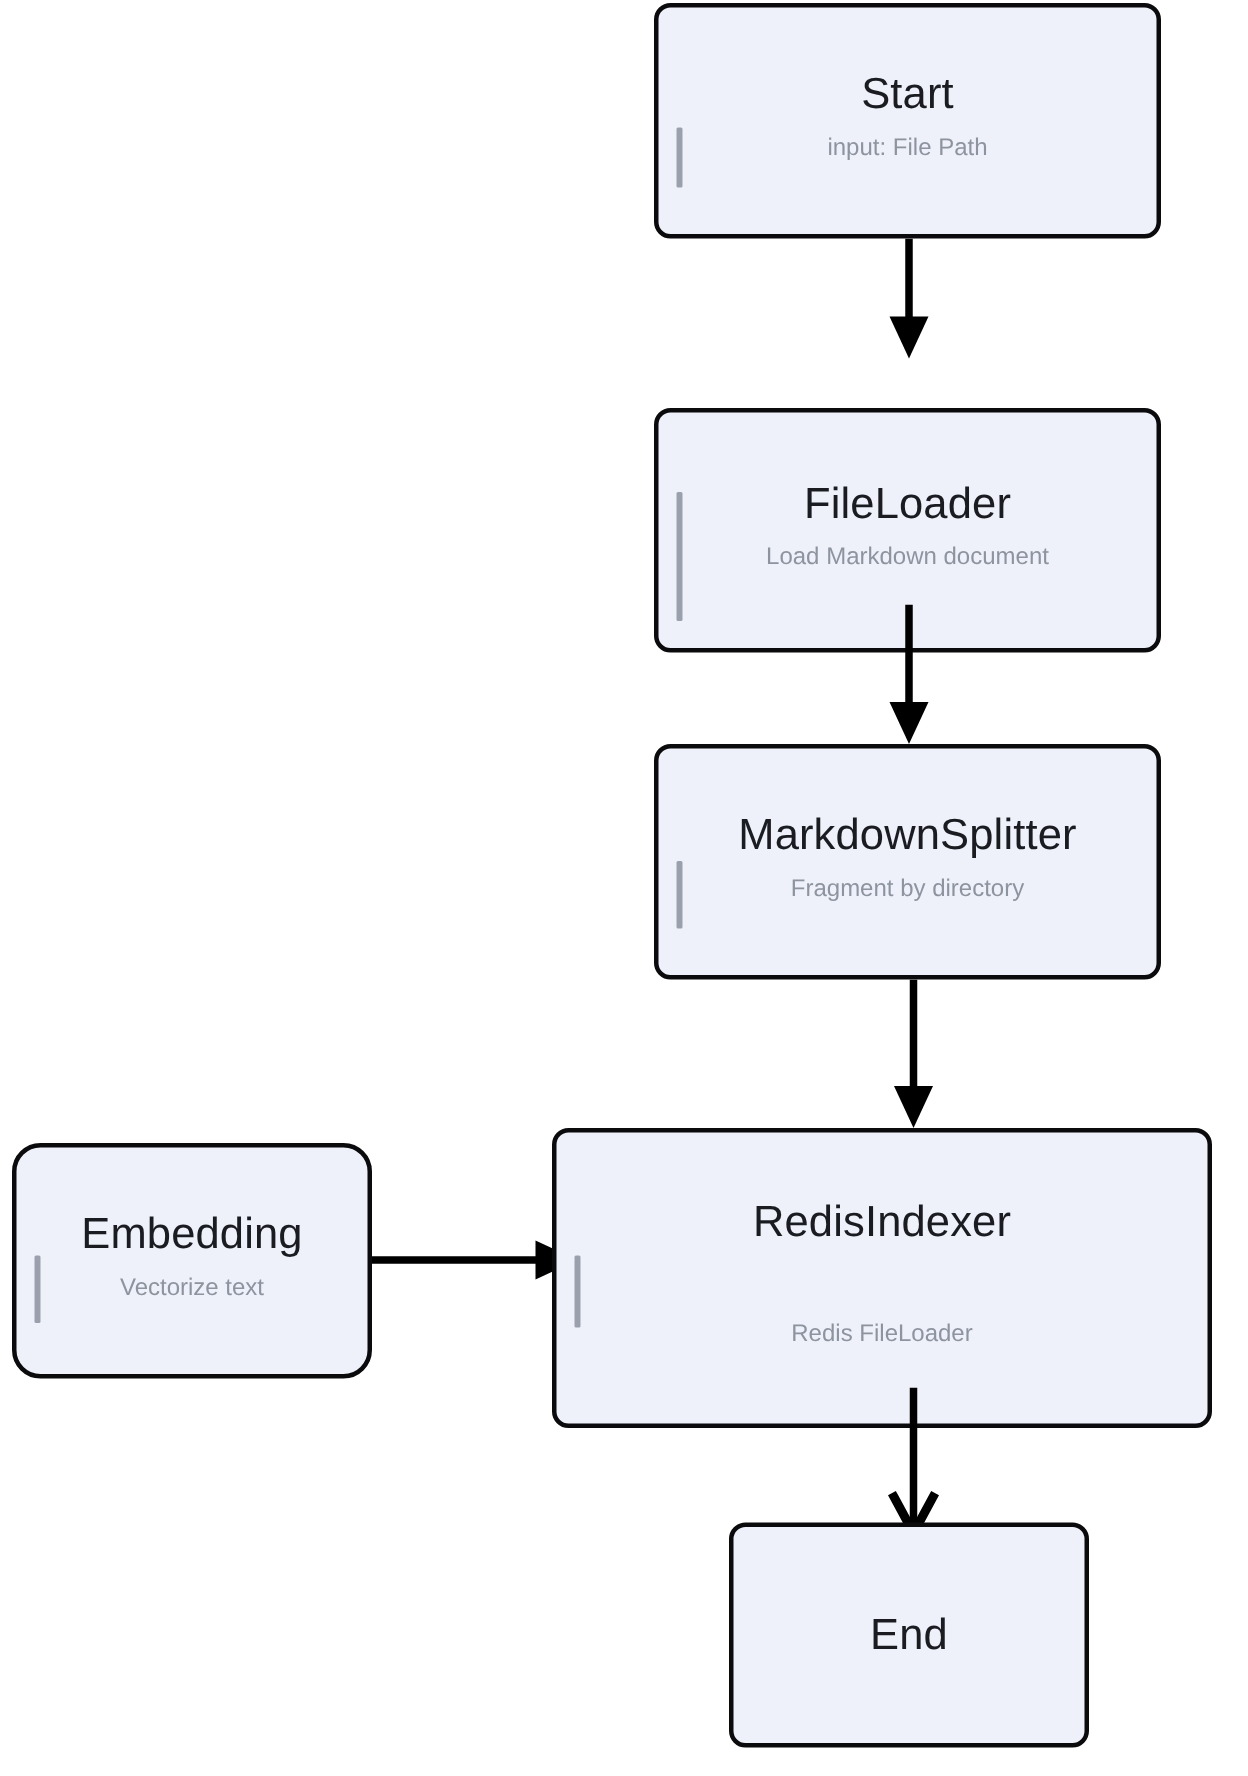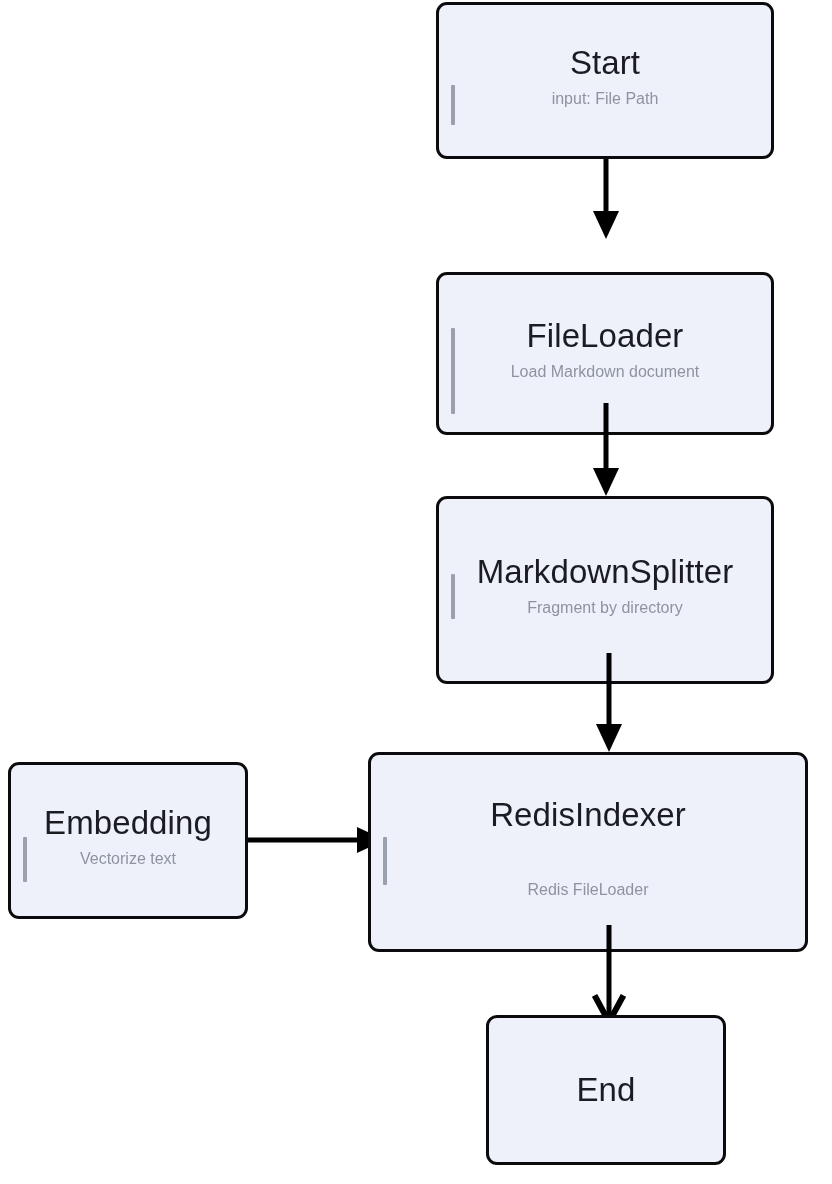--- a/index.html
+++ b/index.html
@@ -24,21 +24,21 @@
     border: 3px solid #0b0b0d;
     border-radius: 11px;
     display: flex;
     flex-direction: column;
     align-items: center;
     justify-content: center;
     text-align: center;
   }
   .node-title {
     color: #1a1c22;
-    font-size: 33px;
+    font-size: 29px;
     line-height: 30px;
     font-weight: 400;
     letter-spacing: 0.1px;
     width: 100%;
     box-sizing: border-box;
     padding: 0 12px;
   }
   .node-sub {
     color: #8e949f;
     font-size: 16px;
@@ -56,22 +56,22 @@
   .sub-marker {
     position: absolute;
     width: 4px;
     background: #9aa1ad;
     border-radius: 1px;
     left: 12px;
   }
   
   #node-start      { left: 436px; top: 2px;    width: 338px; height: 157px; }
   #node-fileloader { left: 436px; top: 240px;  width: 338px; height: 163px; margin-top: 32px; }
-  #node-splitter   { left: 436px; top: 496px;  width: 338px; height: 188px; }
-  #node-embedding  { left: 8px;   top: 762px;  width: 240px; height: 157px; }
+  #node-splitter   { left: 436px; top: 496px;  width: 338px; height: 157px; }
+  #node-embedding  { left: 8px;   top: 762px;  width: 240px; height: 157px; border-radius: 19px; }
   #node-redis      { left: 368px; top: 752px;  width: 440px; height: 200px; gap: 39px; }
   #node-end        { left: 486px; top: 1015px; width: 240px; height: 150px; }
 
   #node-start .sub-marker      { top: 80px;  height: 40px; }
   #node-fileloader .sub-marker { top: 53px;  height: 86px; }
   #node-splitter .sub-marker   { top: 75px;  height: 45px; }
   #node-embedding .sub-marker  { top: 72px;  height: 45px; }
   #node-redis .sub-marker      { top: 82px;  height: 48px; }
 
   

